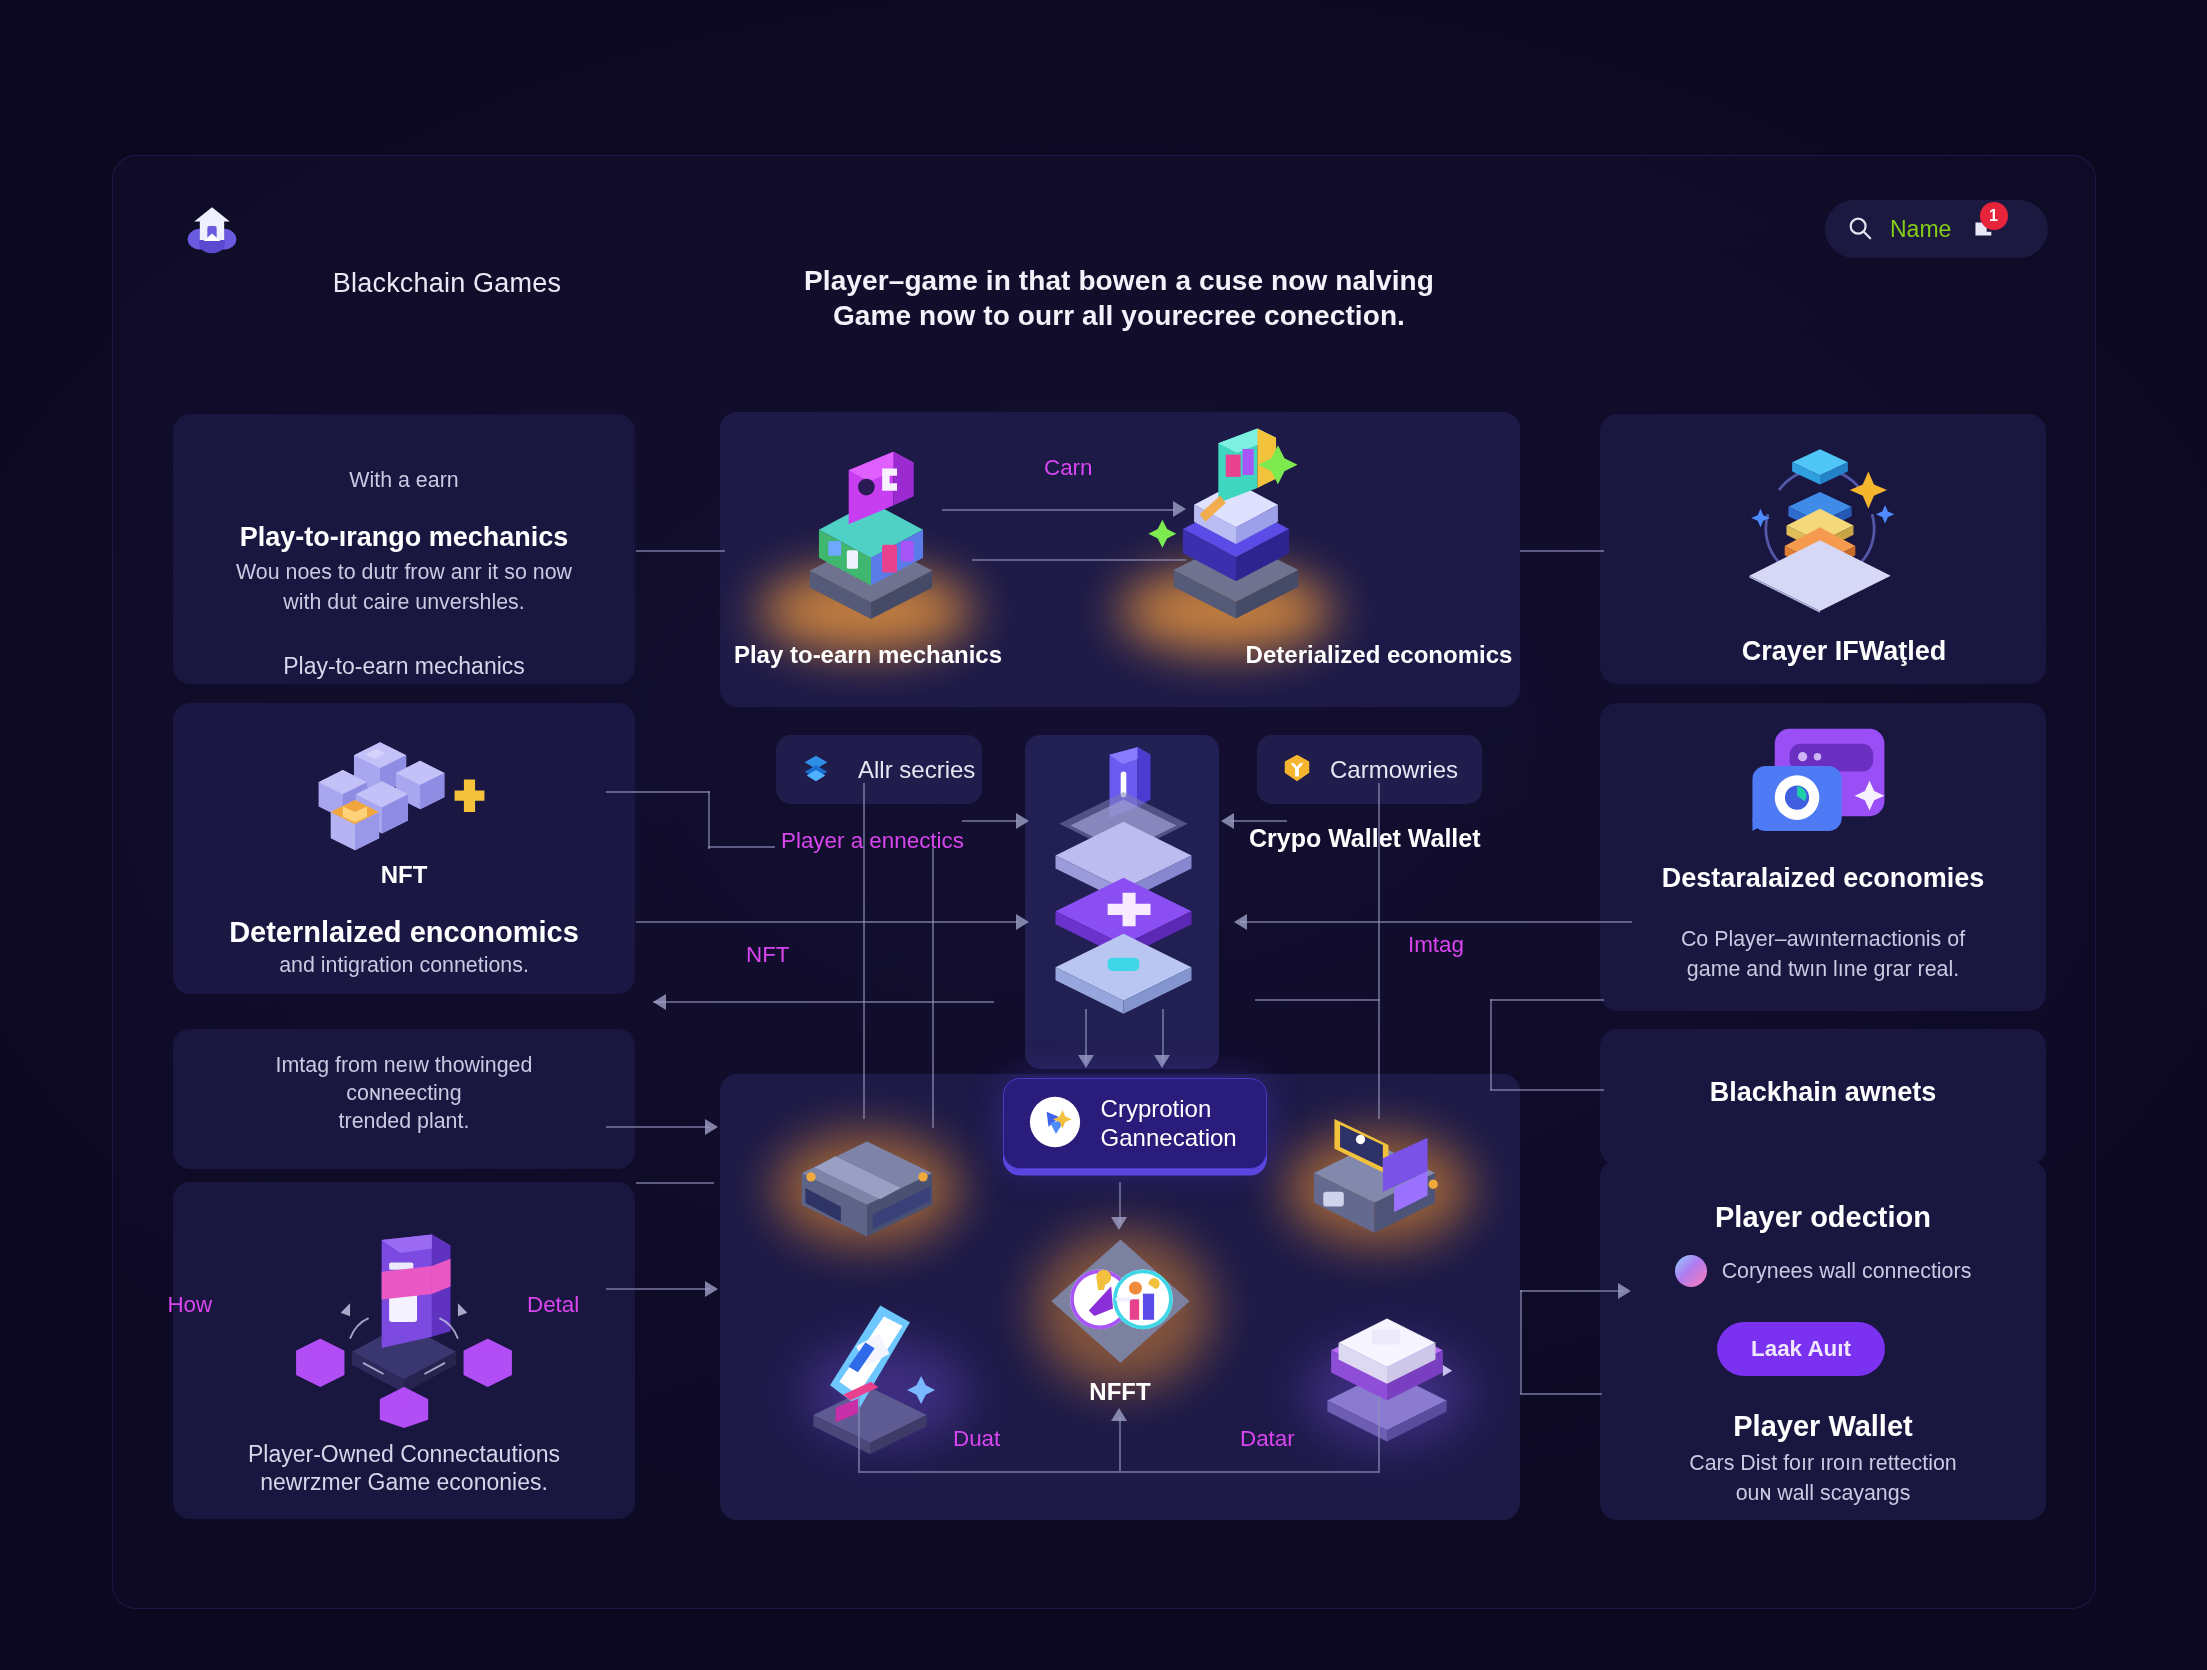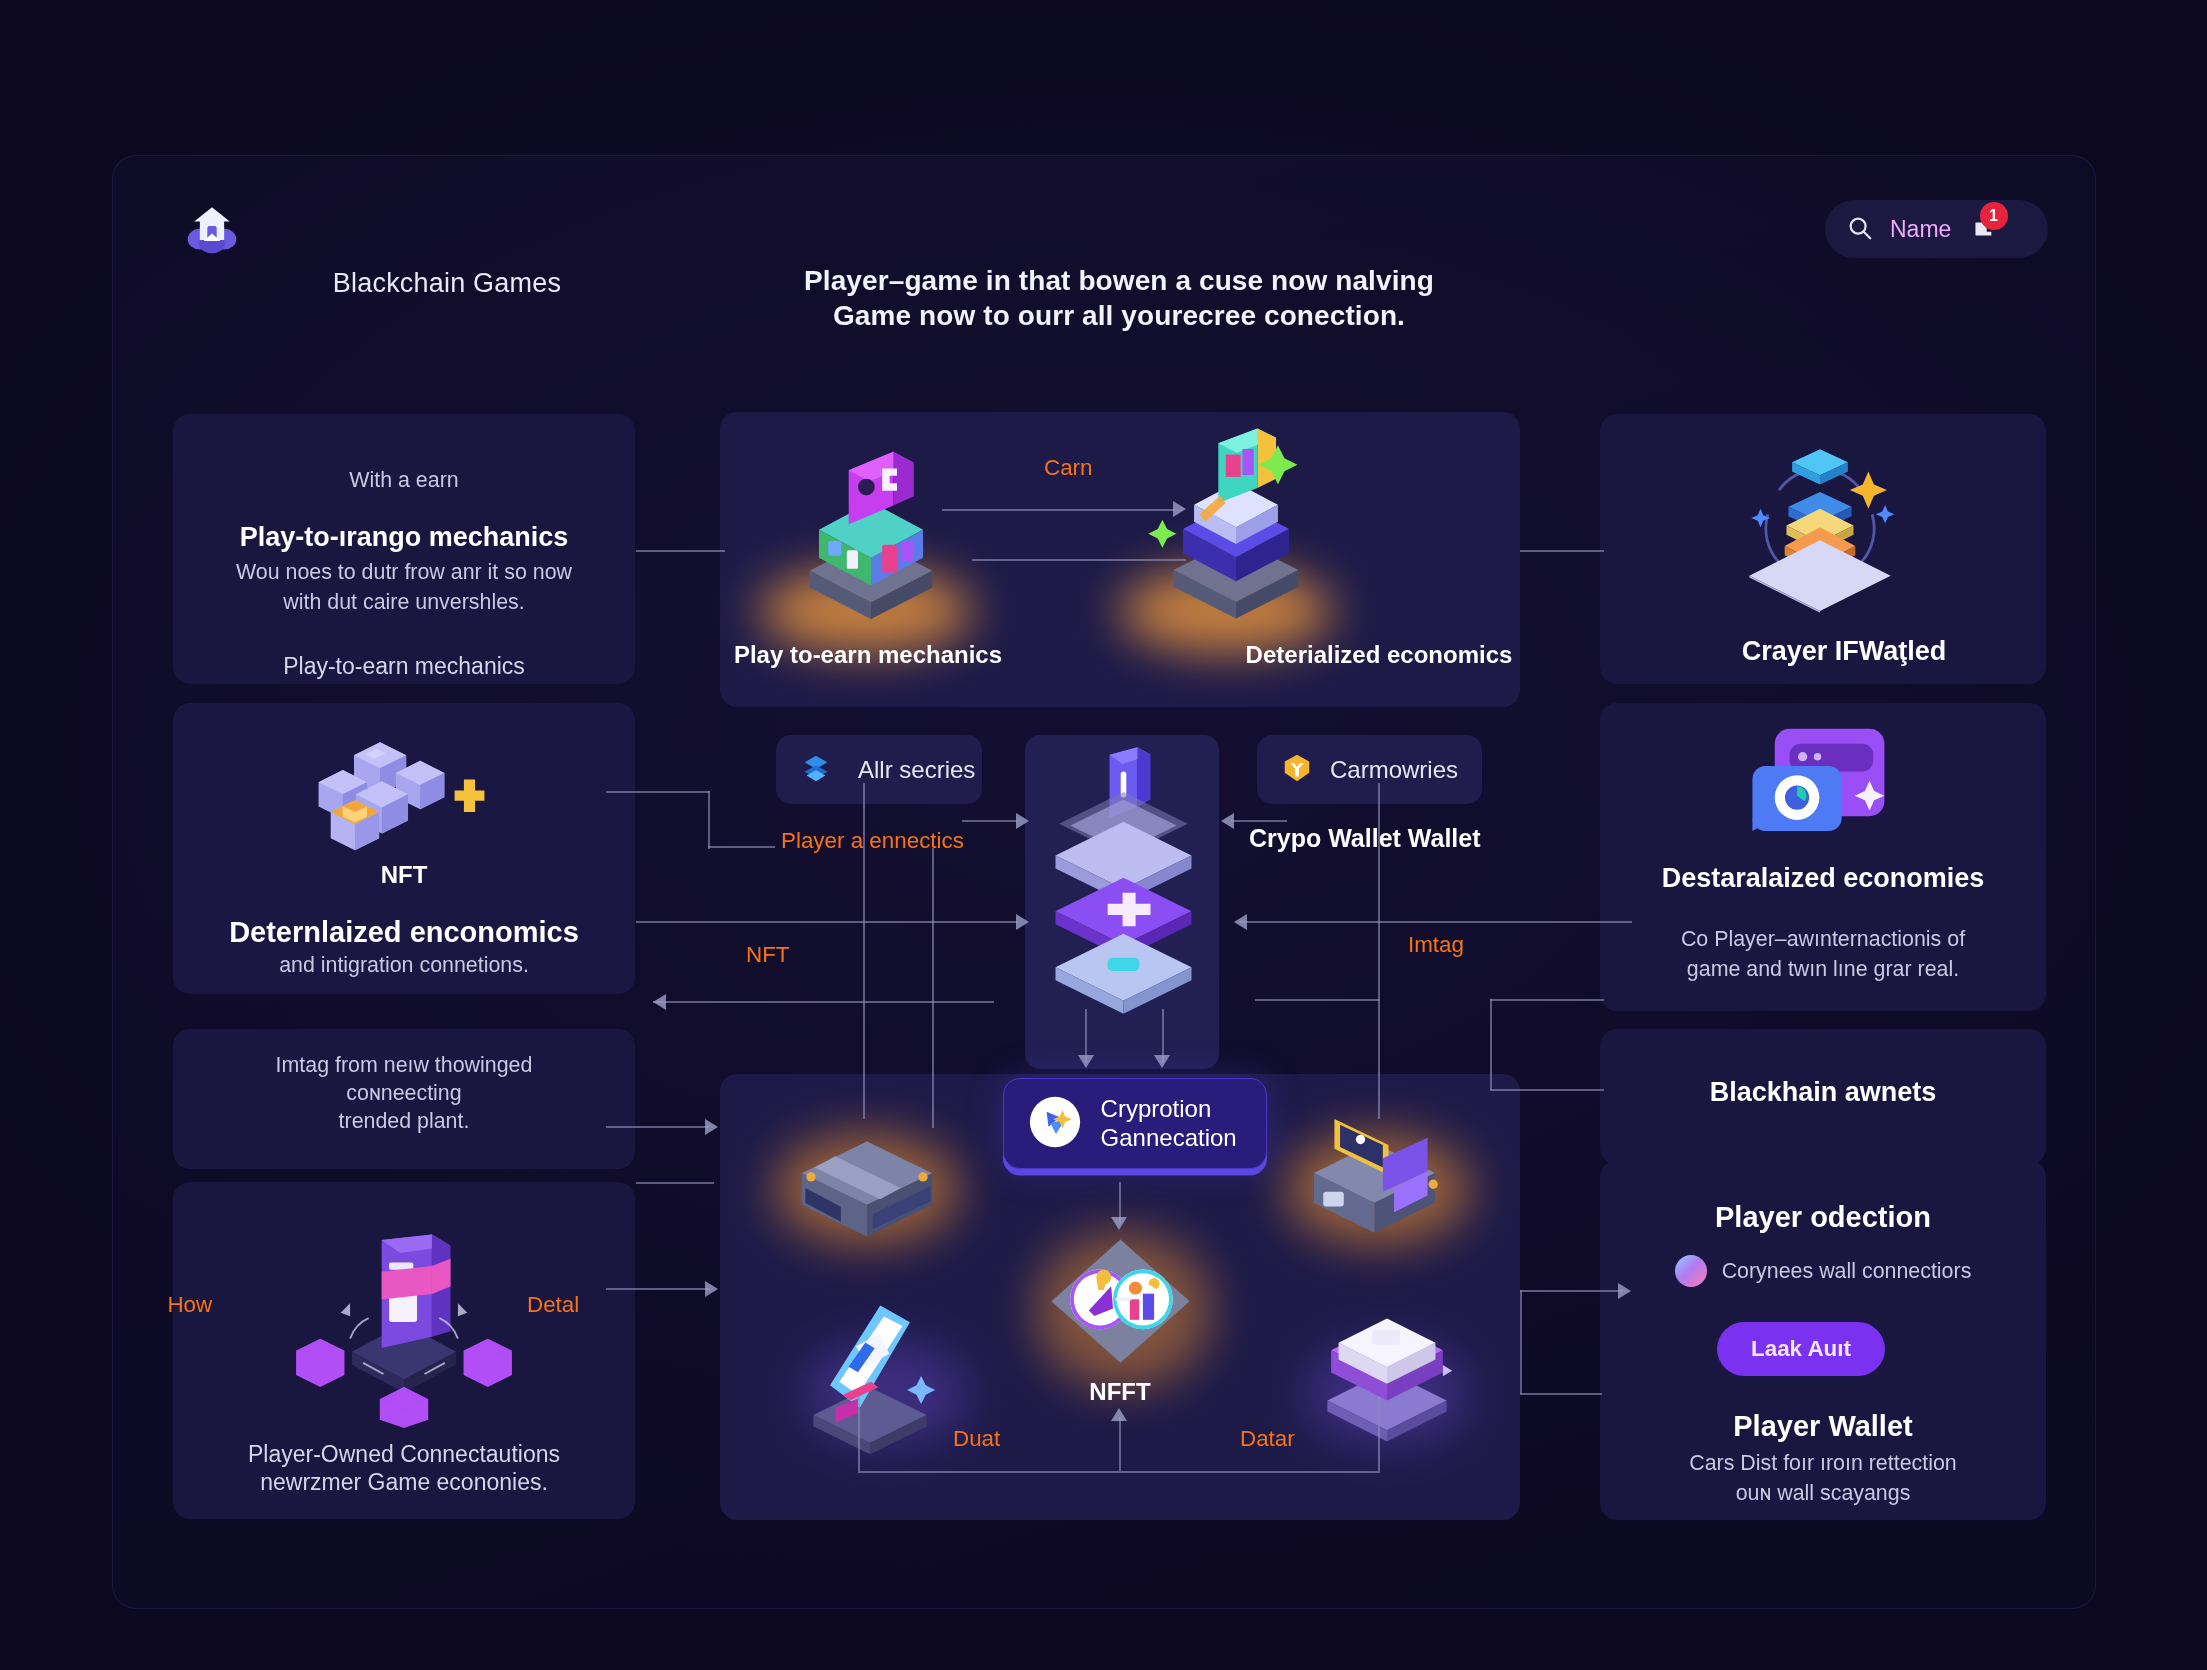--- a/index.html
+++ b/index.html
@@ -38,21 +38,21 @@
     font-size:28px;font-weight:bold;line-height:1.26;
     letter-spacing:0.1px;
   }
   .searchbar{
     position:absolute;right:160px;top:200px;
     height:58px;min-width:177px;
     display:flex;align-items:center;gap:17px;
     padding:0 24px 0 22.4px;
     background:#1b1940;border-radius:32px;
   }
-  .searchbar .label{color:#f0abfc;font-size:23px;}
+  .searchbar .label{color:#84cc16;font-size:23px;}
   .bell-wrap{position:relative;width:28px;height:28px;}
   .badge{
     position:absolute;right:-11.2px;top:-13px;
     width:28px;height:28px;border-radius:50%;
     background:#e8243c;color:#fff;font-size:16px;font-weight:bold;
     display:flex;align-items:center;justify-content:center;
   }
 
   
   .card{
@@ -88,21 +88,21 @@
     position:absolute;width:0;height:0;
     border-left:8.4px solid transparent;border-right:8.4px solid transparent;
     border-top:13px solid #9ea0c6;opacity:.8;
   }
   .arrow-u{
     position:absolute;width:0;height:0;
     border-left:8.4px solid transparent;border-right:8.4px solid transparent;
     border-bottom:13px solid #9ea0c6;opacity:.8;
   }
   .edge-label{
-    position:absolute;color:#f97316;font-size:22.4px;white-space:nowrap;
+    position:absolute;color:#d946ef;font-size:22.4px;white-space:nowrap;
   }
   .edge-label.b{font-weight:bold;font-size:25px;color:#ffffff;}
 
   
   .pill{
     position:absolute;height:69px;border-radius:15px;
     background:#201d4c;display:flex;align-items:center;gap:17px;
     padding:0 24px;
   }
   .pill .ptext{color:#e6e6f3;font-size:24px;white-space:nowrap;}

